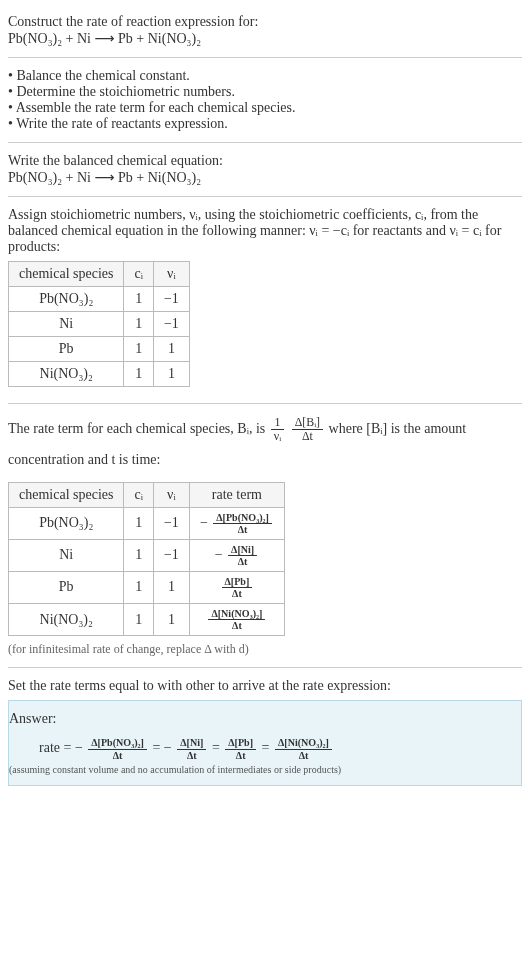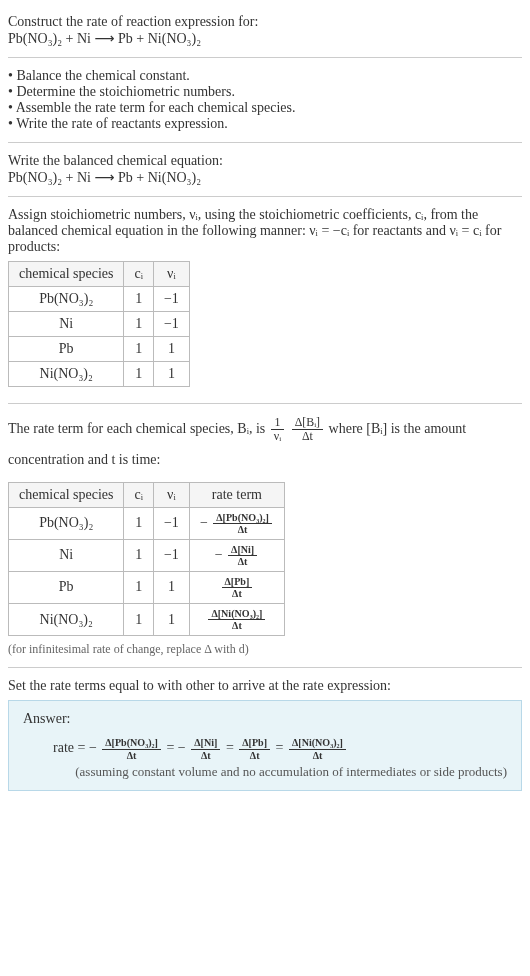--- a/index.html
+++ b/index.html
@@ -33,33 +33,33 @@
   table.data th {
     background: #f5f5f5;
   }
   .note {
     font-size: 12px;
     color: #666;
   }
   .answer-box {
     background: #e8f4f8;
     border: 1px solid #b8d8e8;
-    padding: 10px 14px;
+    padding: 10px 0;
     margin-top: 6px;
   }
   .answer-label {
     margin-bottom: 6px;
   }
   .answer-eq {
     padding-left: 30px;
     margin-bottom: 0;
   }
   .answer-note {
-    text-align: right;
-    font-size: 13px;
+    text-align: left;
+    font-size: 10px;
     color: #555;
   }
 
   
   .frac {
     display: inline-block;
     vertical-align: middle;
     text-align: center;
     font-size: 0.85em;
     margin: 0 2px;

